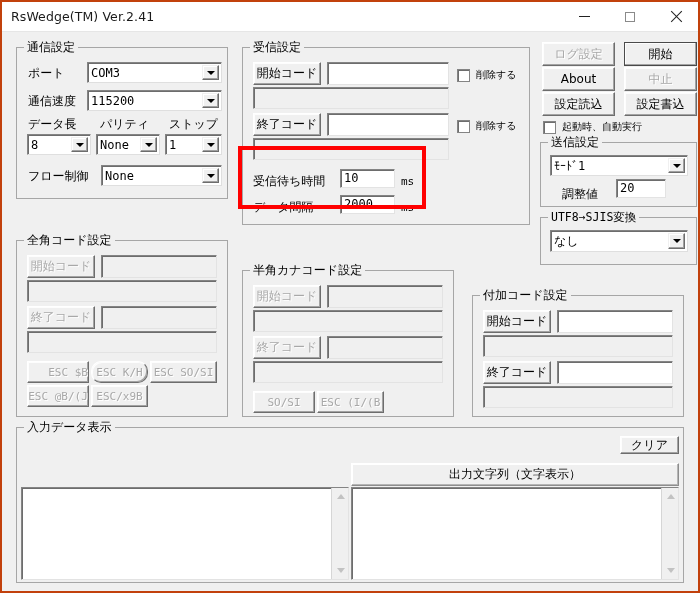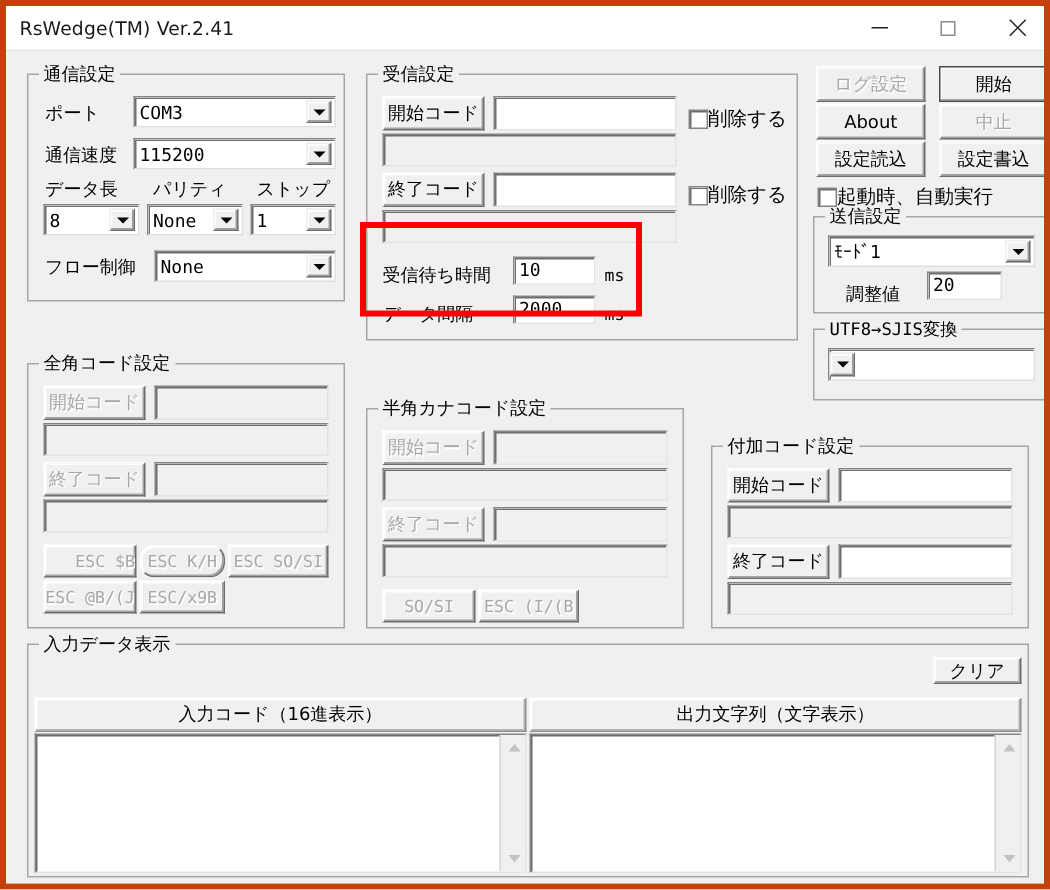--- a/index.html
+++ b/index.html
@@ -8,22 +8,22 @@
     width: 700px; height: 593px;
     font-family: "DejaVu Sans", "Liberation Sans", sans-serif;
     font-size: 12px;
     background: #ffffff;
     overflow: hidden;
   }
 
   .window {
     position: relative;
     width: 700px; height: 593px;
-    border: 4px solid #c2410c;
-    background: #84cc16;
+    border: 2px solid #c2410c;
+    background: #eab308;
     overflow: hidden;
   }
 
   
   .titlebar {
     position: absolute; left: 0; top: 0;
     width: 698px; height: 30px;
     background: #ffffff;
     border-bottom: 1px solid #e6e6e6;
   }
@@ -158,21 +158,21 @@
 
   
   .chk { position: absolute; display: flex; align-items: center; }
   .chkbox {
     width: 13px; height: 13px;
     background: #ffffff;
     border: 1px solid #848484;
     box-shadow: inset 1px 1px 0 #6d6d6d, inset -1px -1px 0 #ffffff;
     flex: 0 0 auto;
   }
-  .chk .chklabel { font-size: 13px; color: #000; white-space: nowrap; }
+  .chk .chklabel { margin-left: 6px; font-size: 10px; color: #000; white-space: nowrap; }
 
   
   .hdrcell {
     position: absolute;
     background: #f0f0f0;
     border: 1px solid #ffffff;
     border-right-color: #8d8d8d;
     border-bottom-color: #8d8d8d;
     box-shadow: inset -1px -1px 0 #b5b5b5, inset 1px 1px 0 #ffffff;
     display: flex; align-items: center; justify-content: center;
@@ -352,20 +352,21 @@
             <span class="tri-down"></span>
           </div>
       </div>
       <div class="lbl" style="left:21px; top:44px;">調整値</div>
       <div class="txt" style="left:75px; top:36px; width:50px; height:19px;">20</div>
     </div>
 
     <div class="group" style="left:538px; top:185px; width:157px; height:48px;">
       <div class="legend mono" style="font-size:11.5px;">UTF8→SJIS変換</div>
       <div class="combo" style="left:9px; top:12px; width:138px; height:22px;">
+        <div class="cval jp">なし</div>
         <div class="arrowbox">
             <span class="tri-down"></span>
           </div>
       </div>
     </div>
 
     <div class="group" style="left:14px; top:208px; width:212px; height:177px;">
       <div class="legend">全角コード設定</div>
 
       <div class="btn codelbl disabled" style="left:10px; top:14px; width:68px; height:23px;">
@@ -436,23 +437,20 @@
       <div class="txt readonly" style="left:10px; top:90px; width:190px; height:22px;"></div>
     </div>
 
     <div class="group" style="left:14px; top:395px; width:668px; height:156px;">
       <div class="legend">入力データ表示</div>
 
       <div class="btn" style="left:603px; top:8px; width:59px; height:18px;text-align:center;">
         <span>クリア</span>
       </div>
 
-      <div class="hdrcell" style="left:4px; top:35px; width:328px; height:23px;">
-        <span>入力コード（16進表示）</span>
-      </div>
       <div class="hdrcell" style="left:334px; top:35px; width:328px; height:23px;">
         <span>出力文字列（文字表示）</span>
       </div>
 
       <div class="area" style="left:4px; top:59px; width:328px; height:93px;">
         <div style="position:absolute; left:3px; top:2px; right:19px; font-size:12px; color:#000;" class="mono"></div>
         <div class="scrollbar">
           <div class="sbbtn">
               <span class="chev-up"></span>
             </div>

